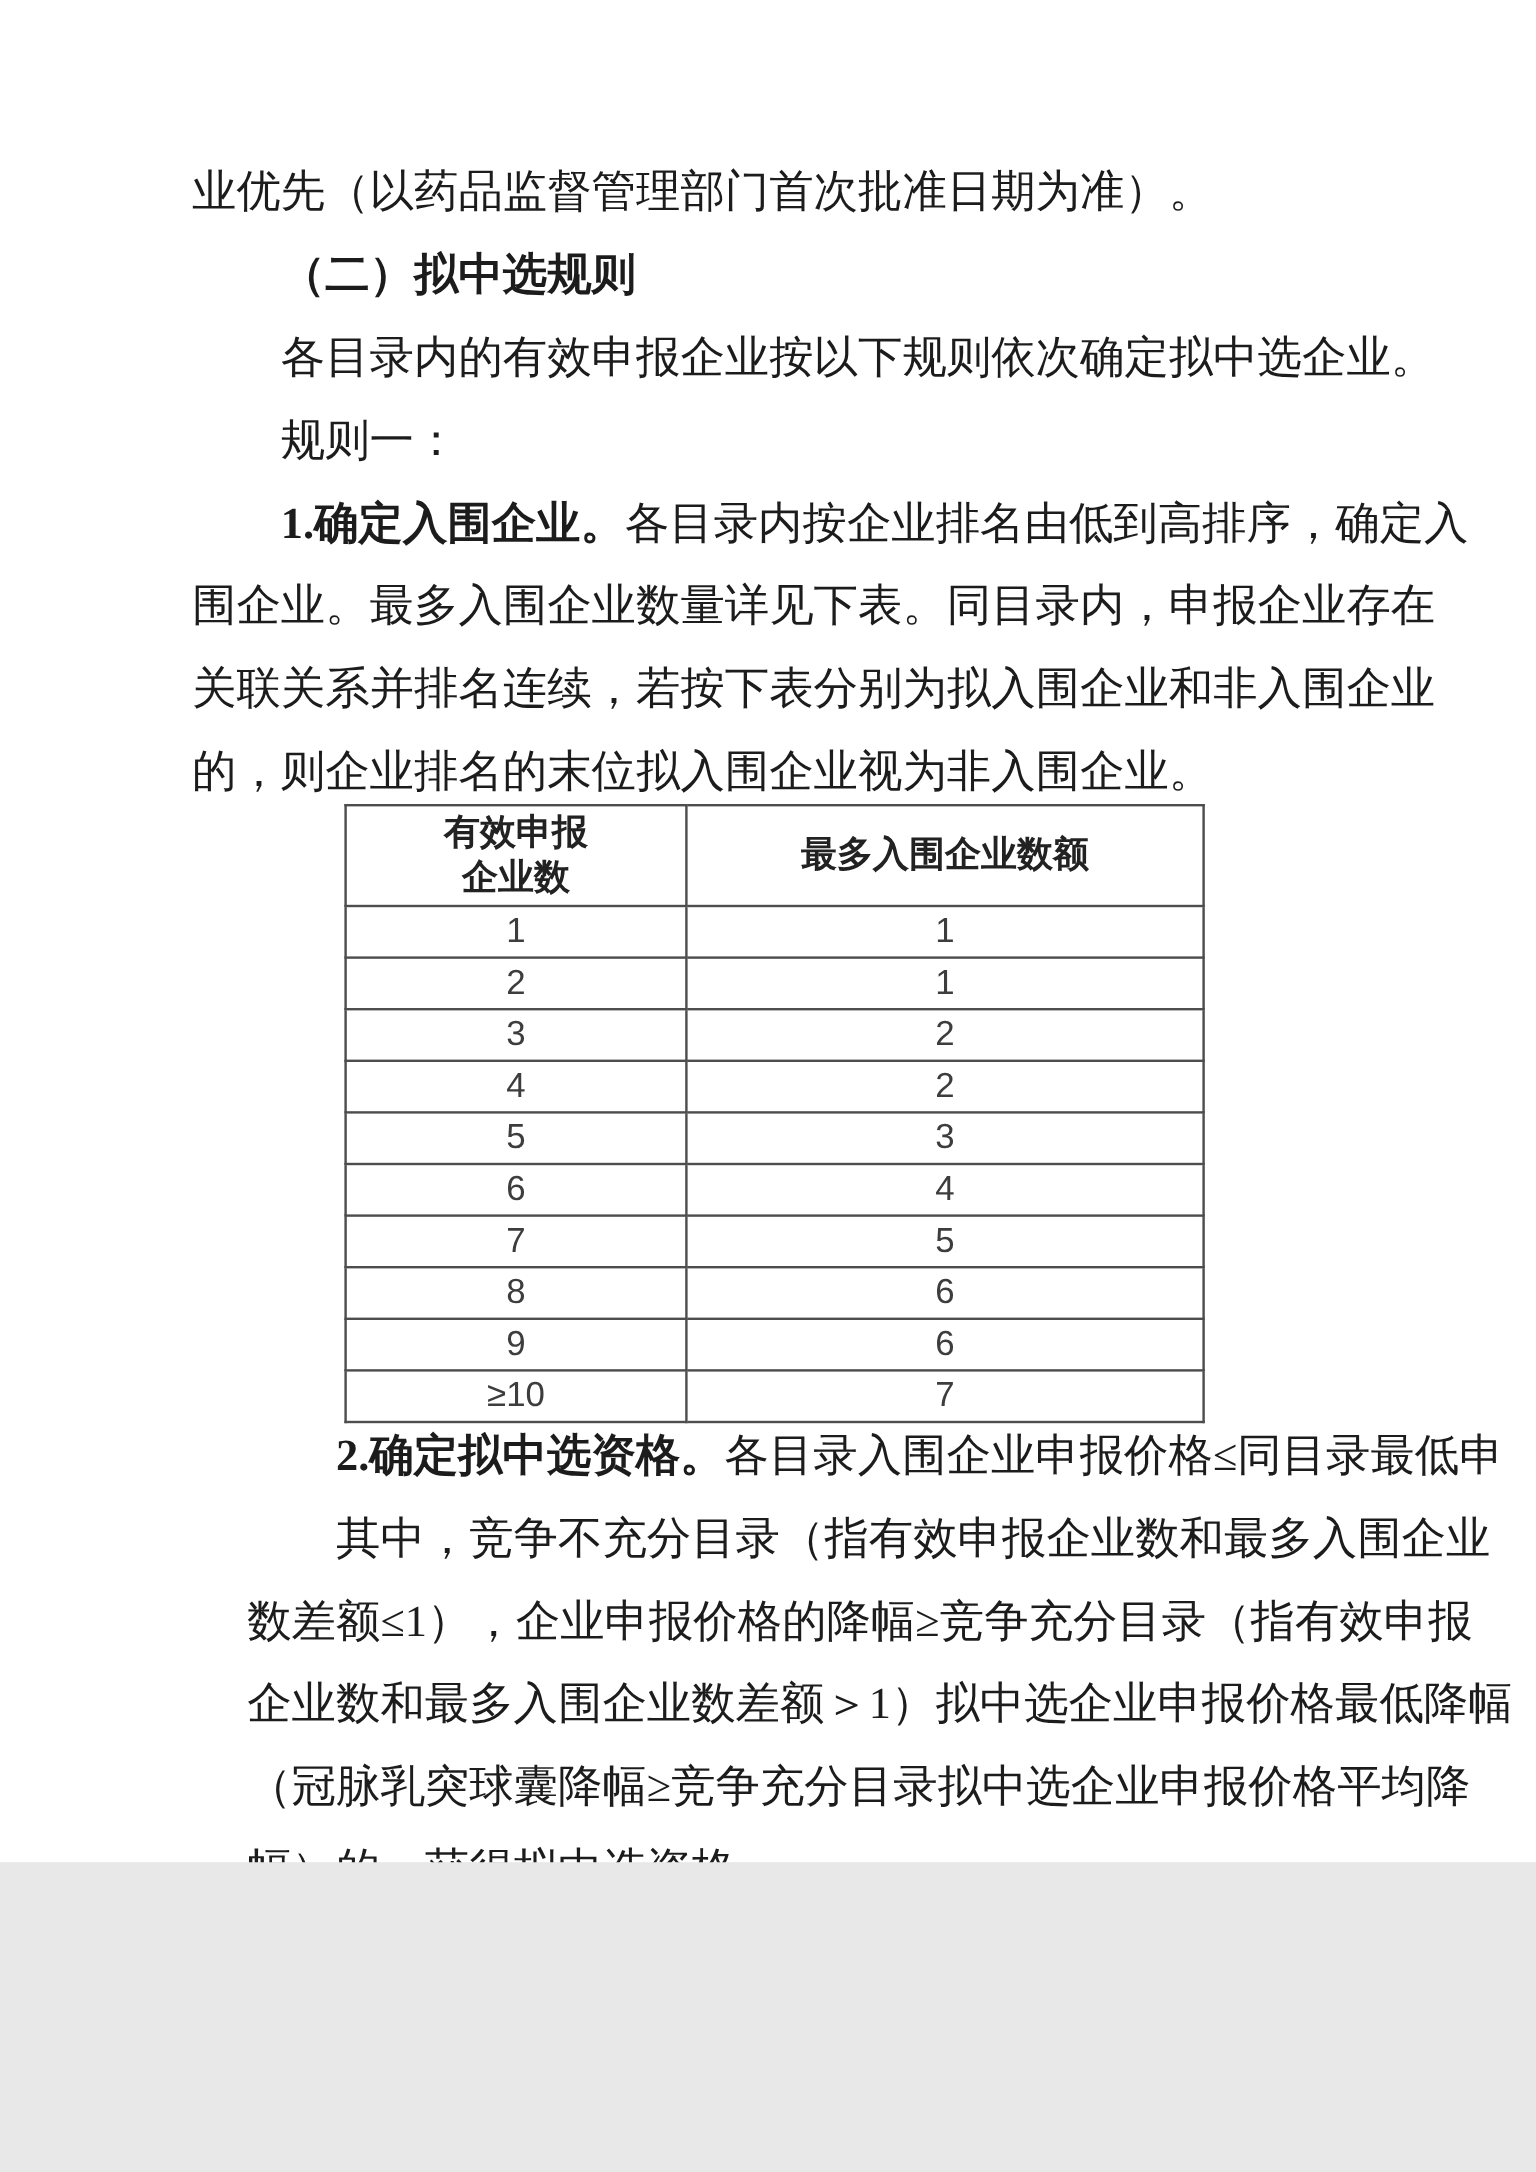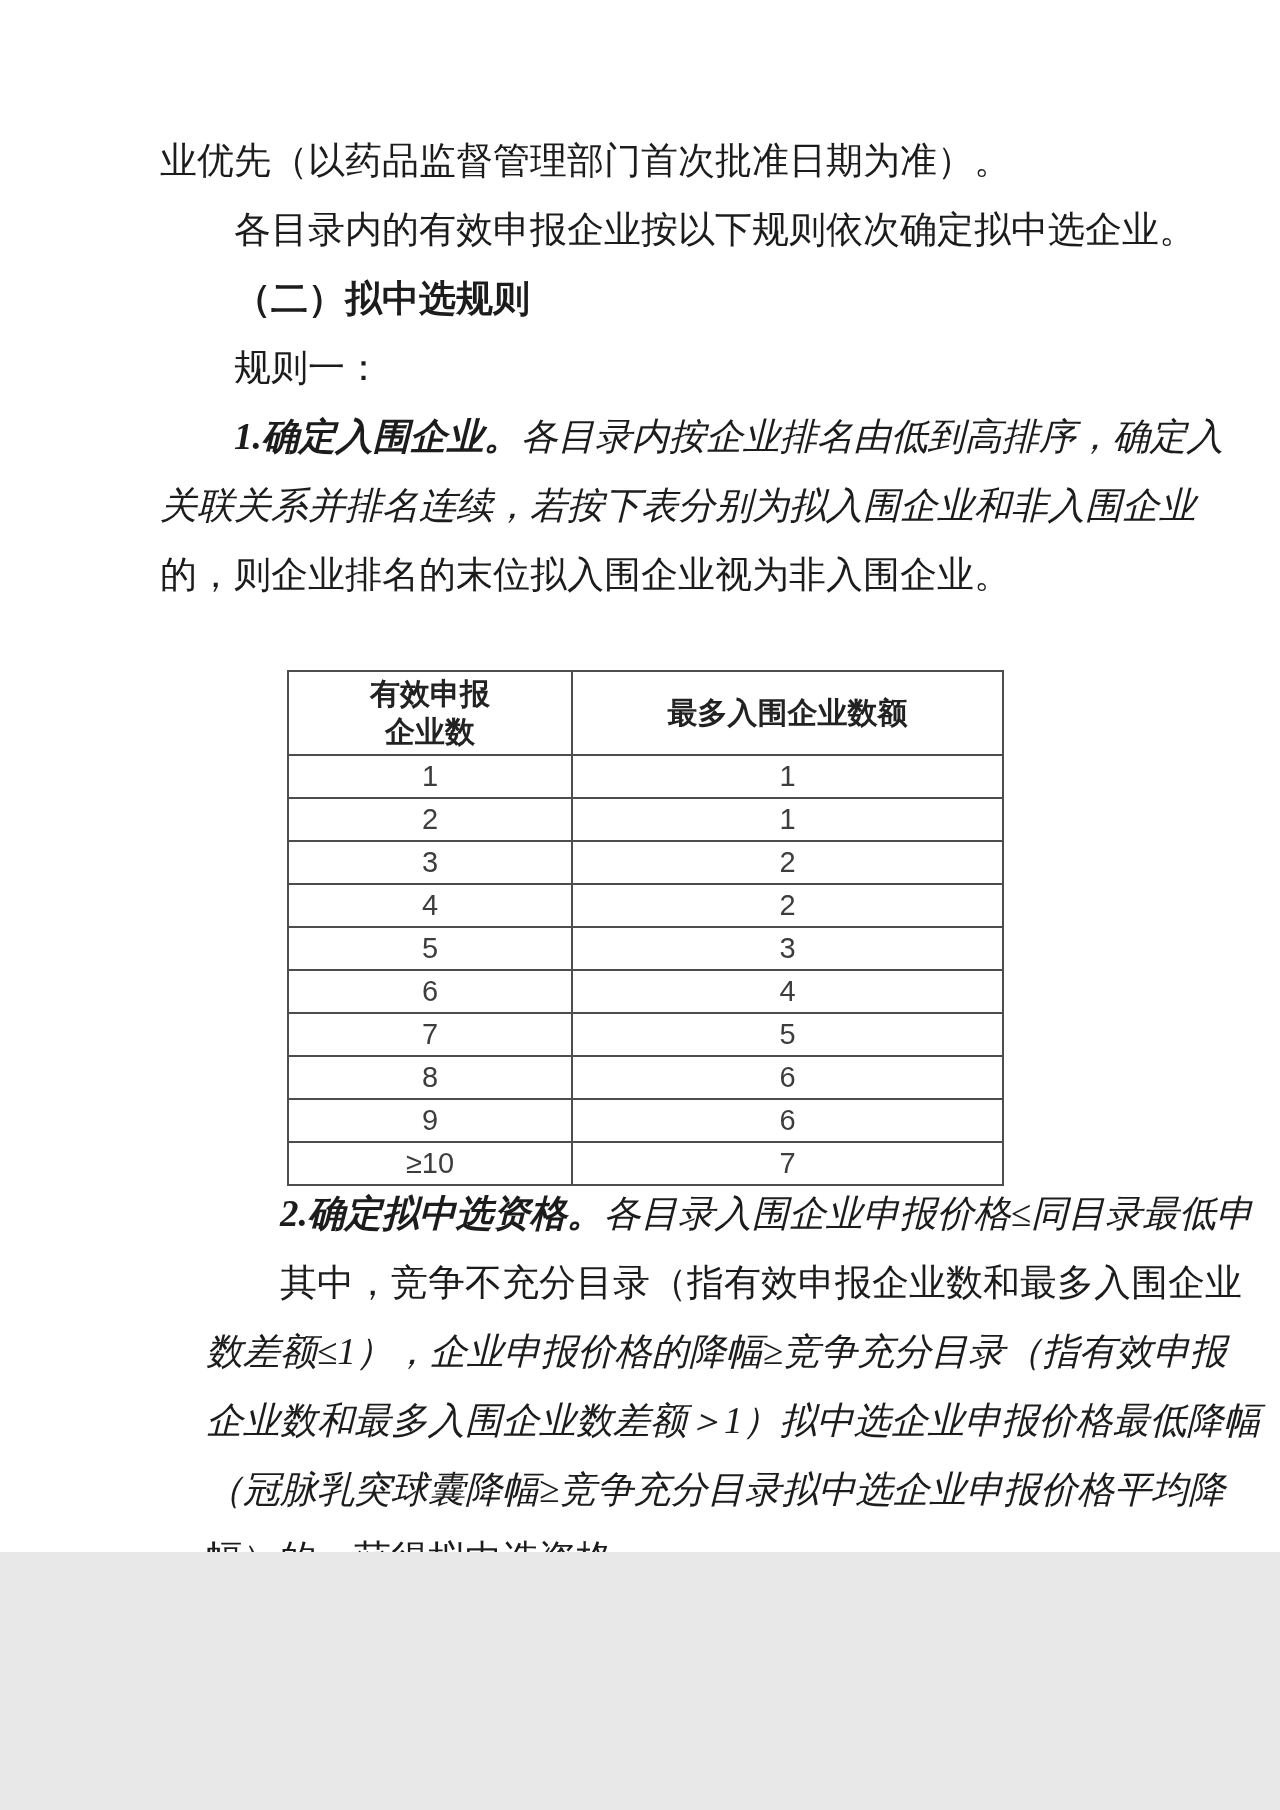--- a/index.html
+++ b/index.html
@@ -15,21 +15,21 @@
   .textblock{position:absolute;left:160px;width:970px;}
   .tb-top{top:126px;}
   .tb-bottom{top:1179px;margin-left:46px;}
   .line{
     height:69px;line-height:69px;
     font-size:37px;
     white-space:nowrap;
   }
   .indent{text-indent:2em;}
   .b{font-weight:bold;}
-  .full{text-align:justify;text-align-last:justify;font-style:italic;}
+  .full{text-align:justify;text-align-last:justify;}
   .heading{font-weight:bold;}
 
   table.qtable{
     position:absolute;left:287px;top:670px;
     width:715px;
     border-collapse:collapse;table-layout:fixed;
     font-family:"Liberation Sans","DejaVu Sans",sans-serif;
     background:#ffffff;
   }
   .qtable col.c1{width:284px;}
@@ -55,24 +55,25 @@
     letter-spacing:3px;
   }
 </style>
 </head>
 <body>
 
 <div class="page">
 
   <div class="textblock tb-top">
     <div class="line">业优先（以药品监督管理部门首次批准日期为准）。</div>
+    <div class="line indent heading">（二）拟中选规则</div>
     <div class="line indent">各目录内的有效申报企业按以下规则依次确定拟中选企业。</div>
-    <div class="line indent heading">（二）拟中选规则</div>
     <div class="line indent">规则一：</div>
     <div class="line indent full"><span class="b">1.确定入围企业。</span><span>各目录内按企业排名由低到高排序，确定入</span></div>
+    <div class="line full">围企业。最多入围企业数量详见下表。同目录内，申报企业存在</div>
     <div class="line full">关联关系并排名连续，若按下表分别为拟入围企业和非入围企业</div>
     <div class="line">的，则企业排名的末位拟入围企业视为非入围企业。</div>
   </div>
 
   <table class="qtable">
     <colgroup>
         <col class="c1">
         <col class="c2">
       </colgroup>
     <thead>

